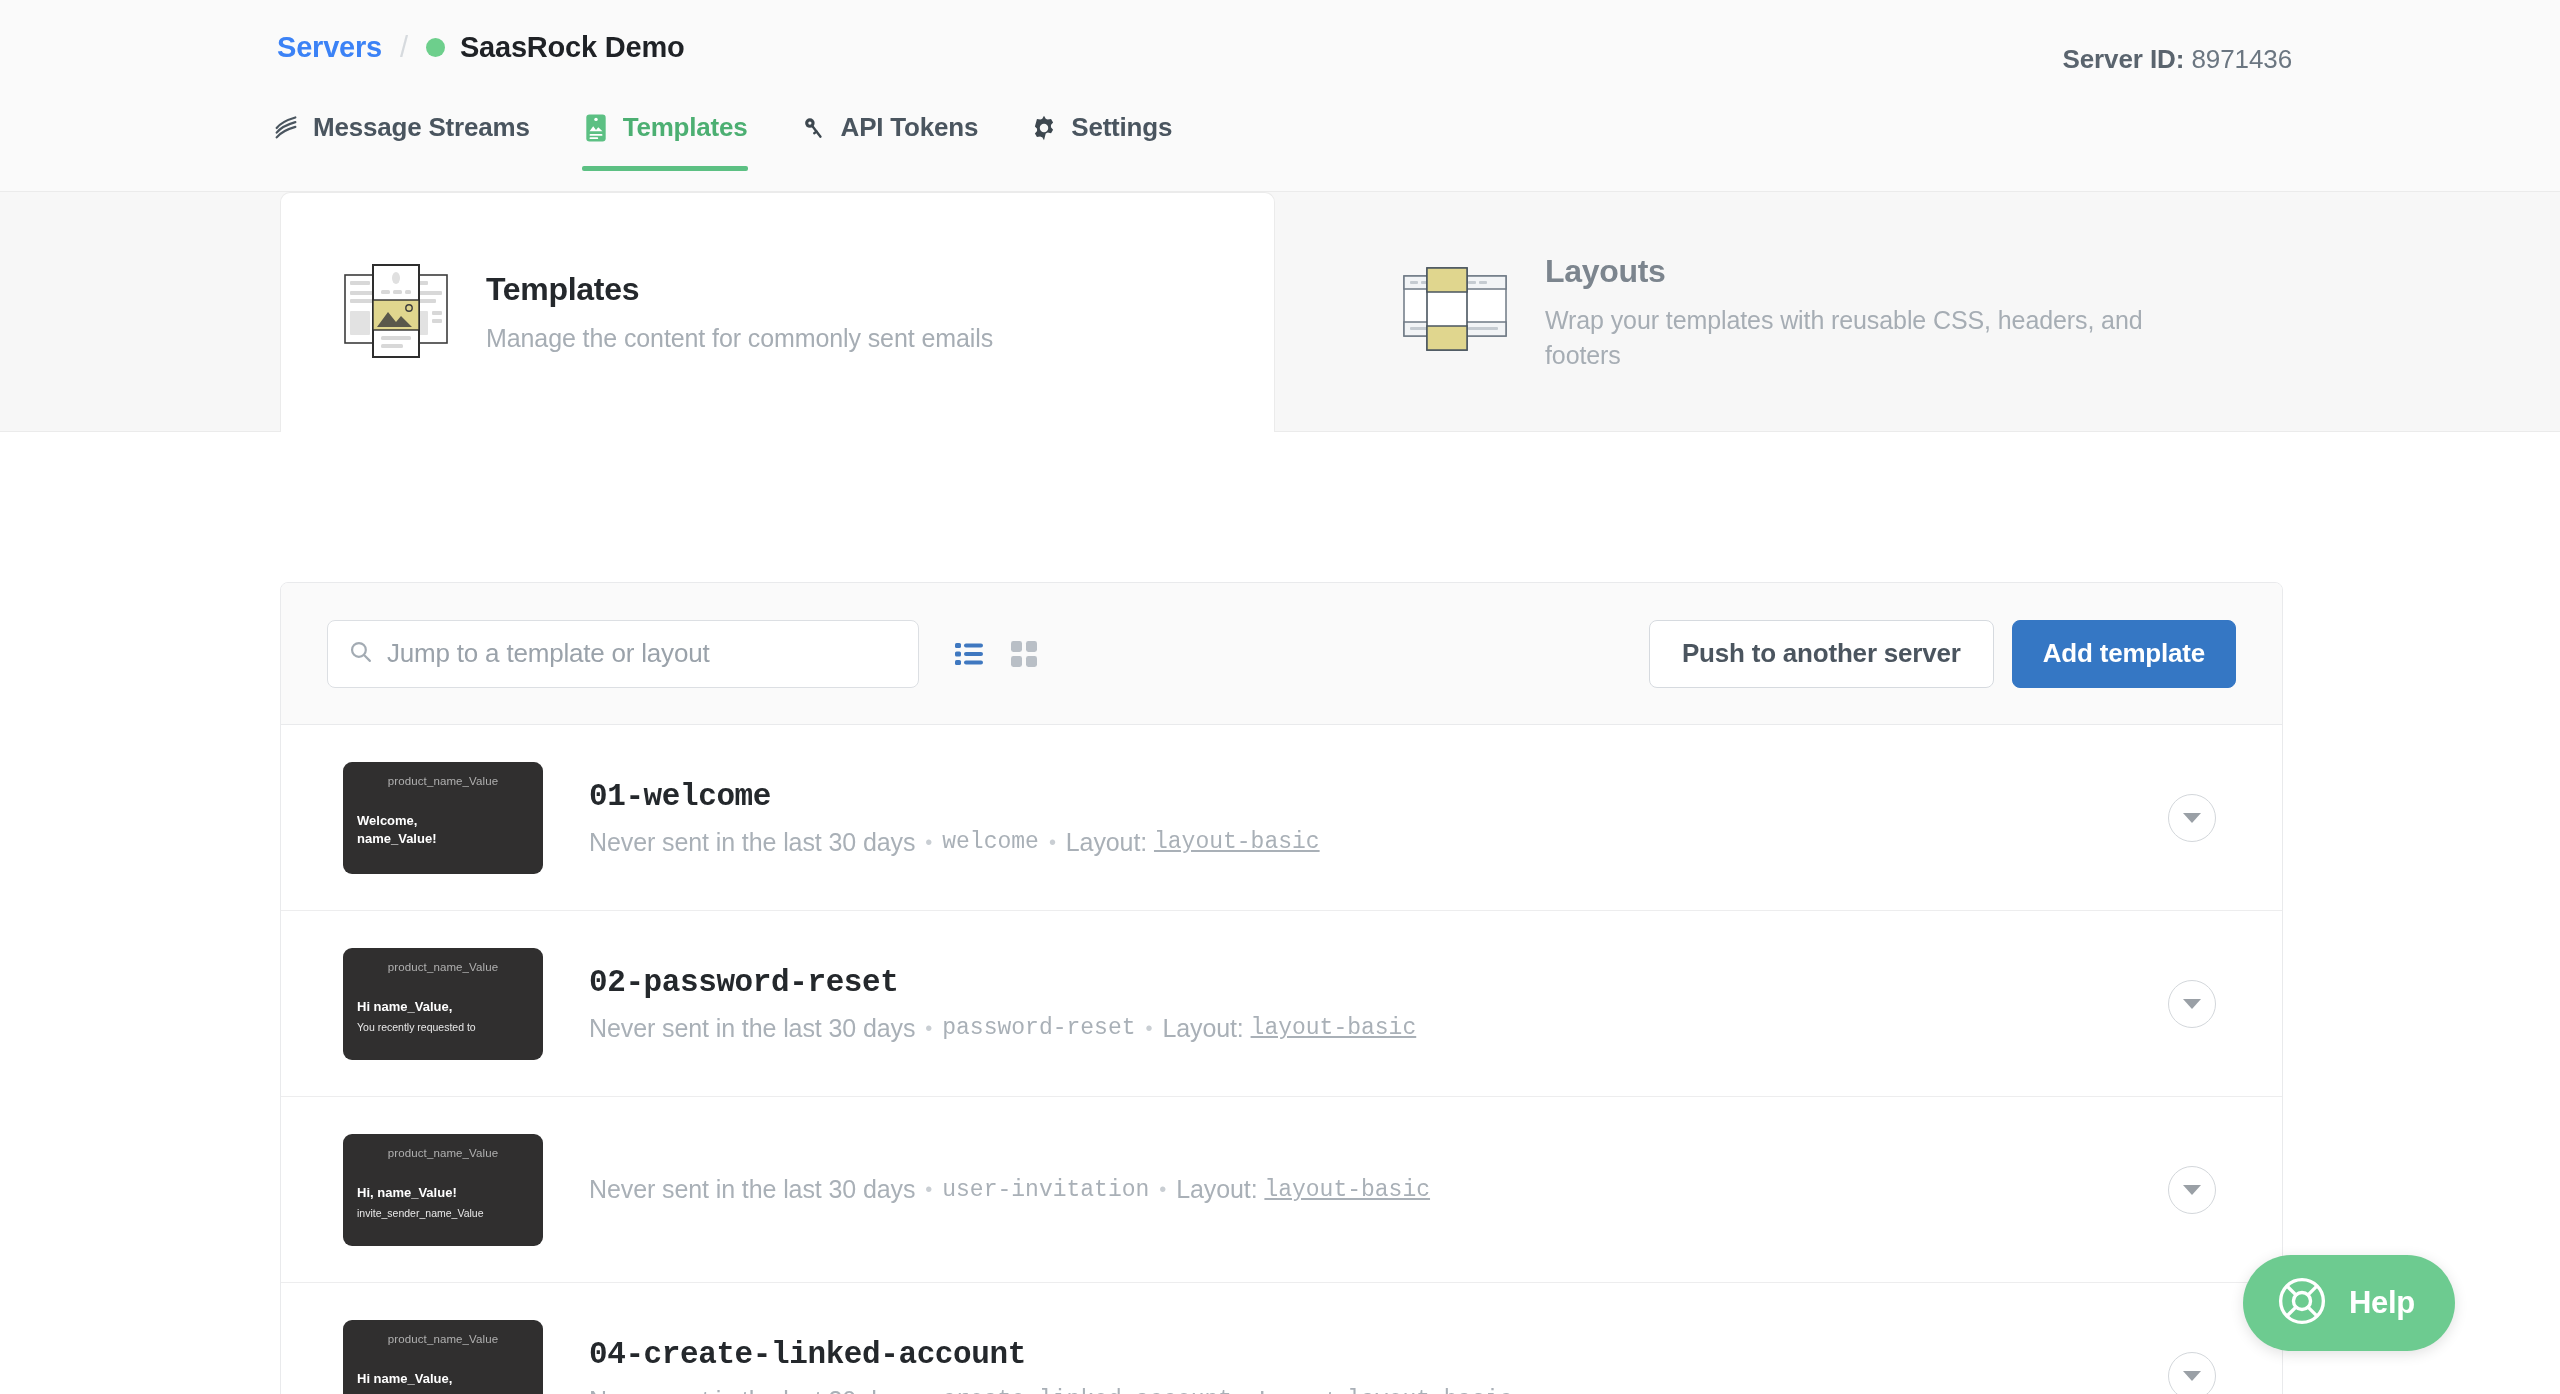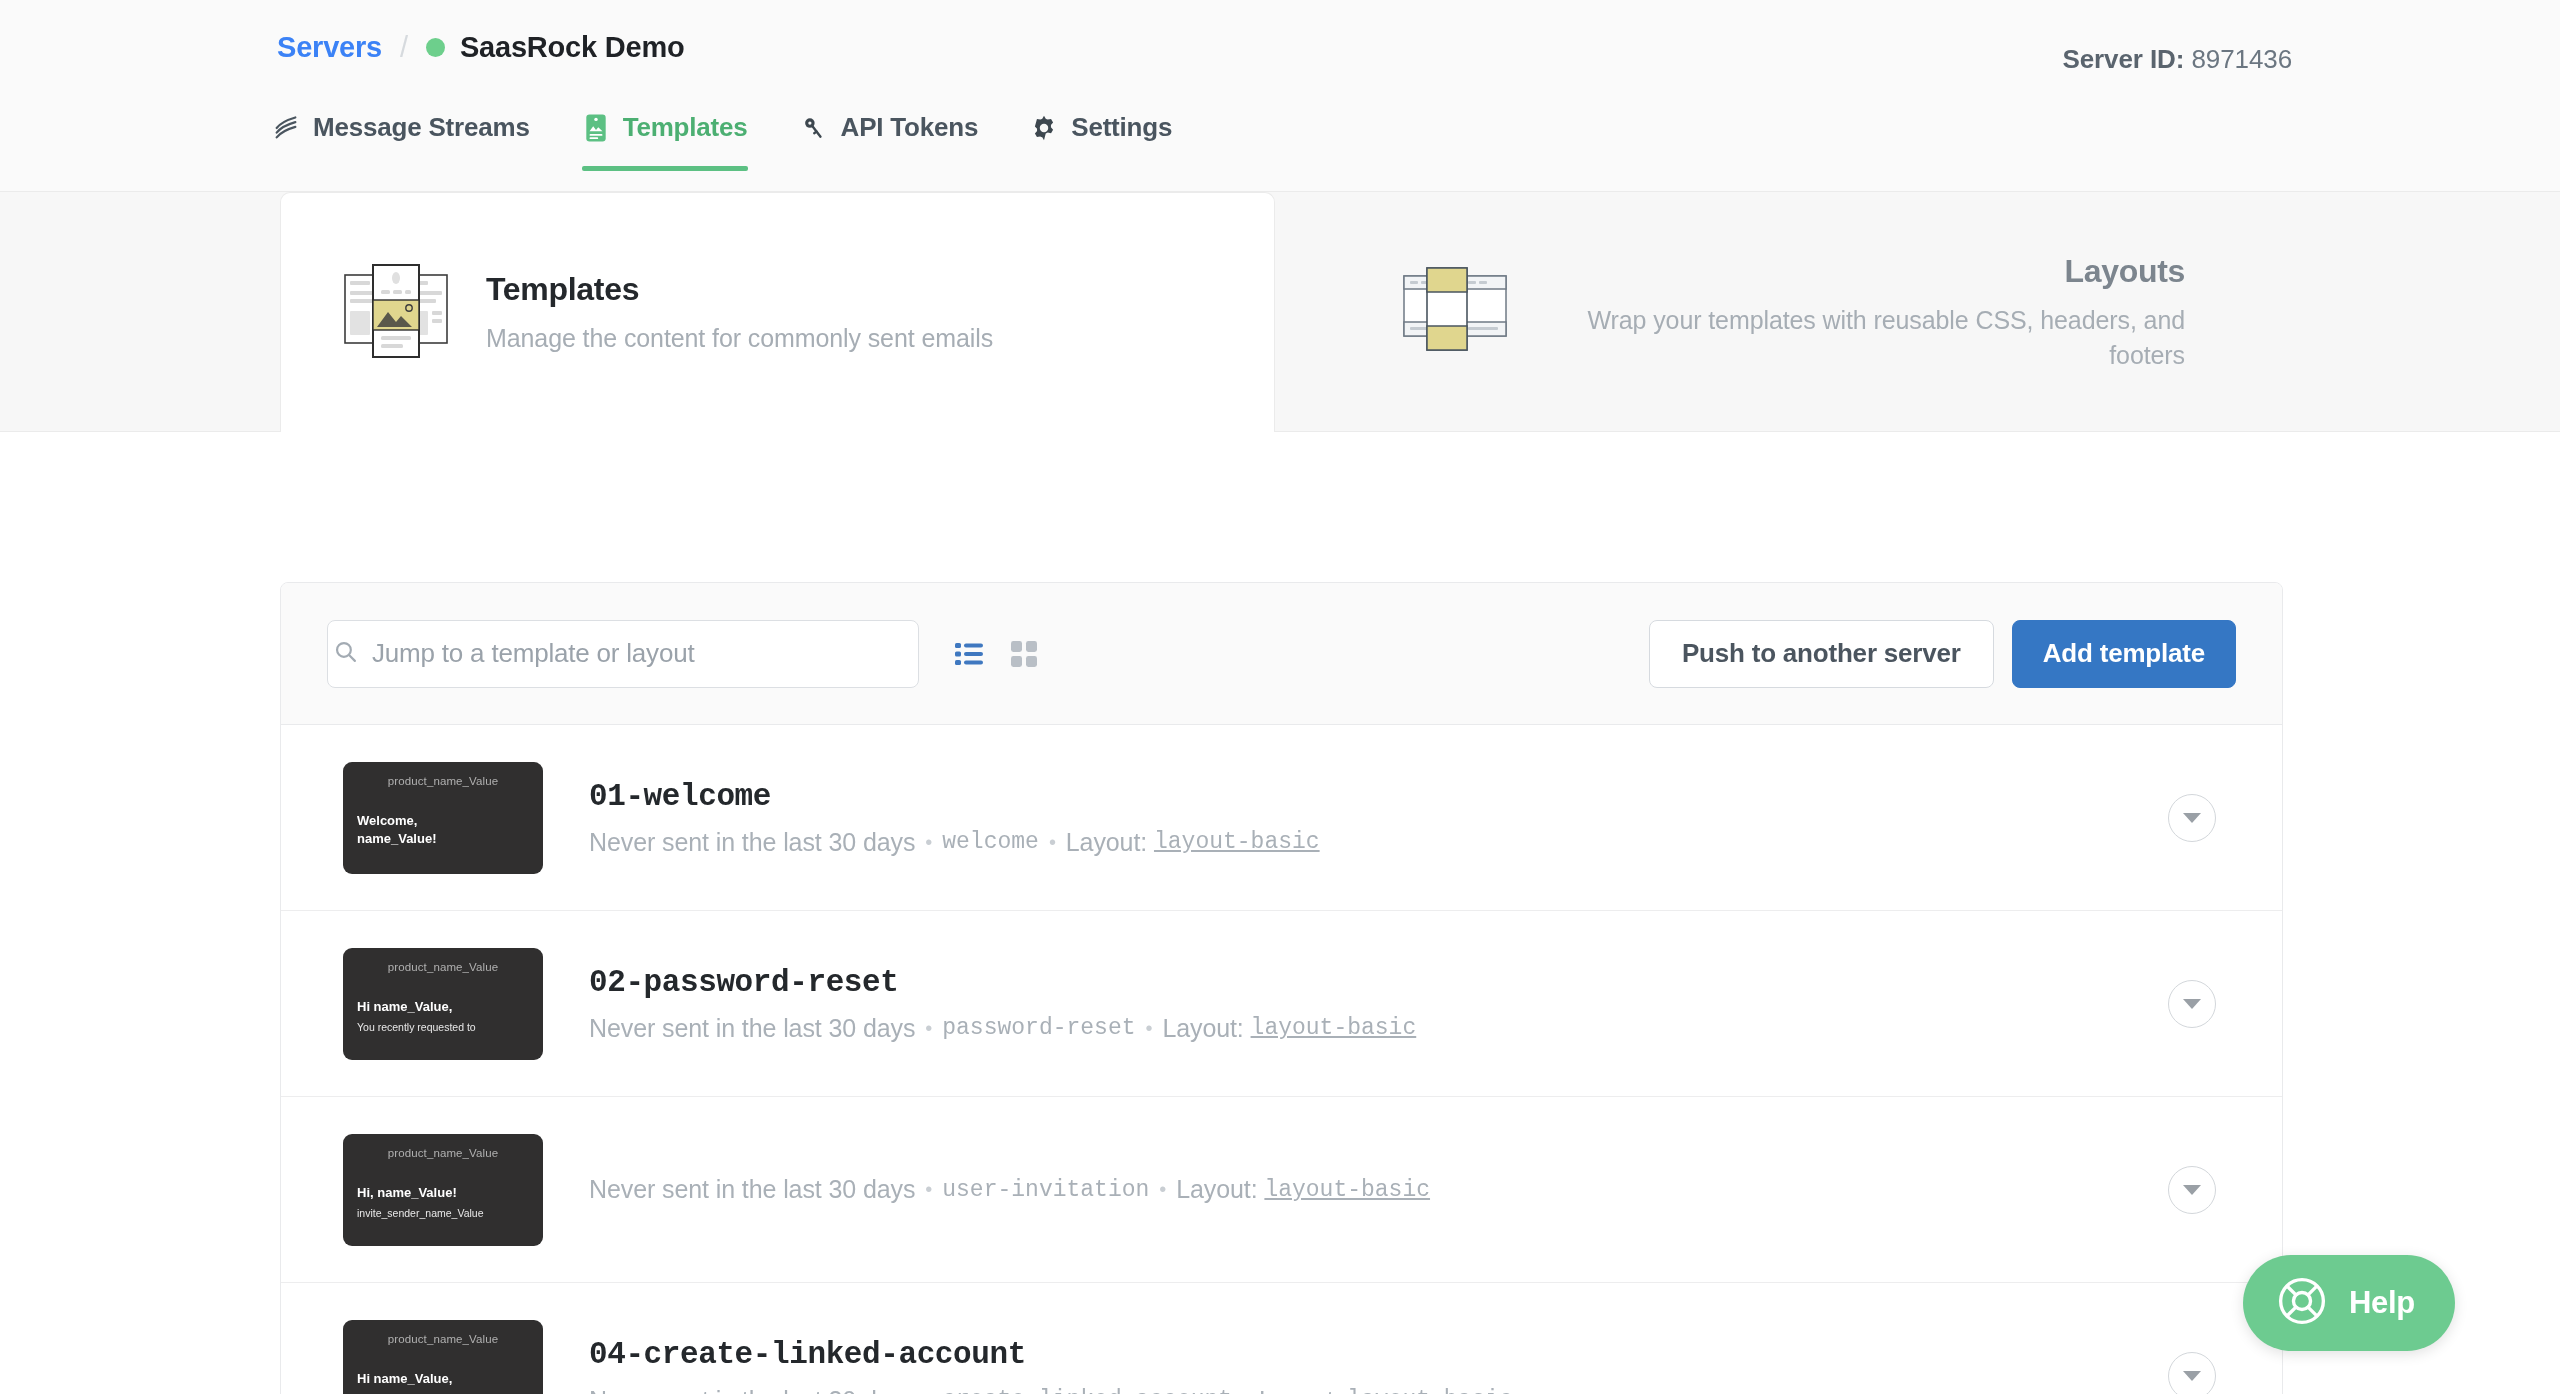--- a/index.html
+++ b/index.html
@@ -119,21 +119,20 @@
     border-radius: 10px 10px 0 0;
     border: 1px solid #ebebeb;
     border-bottom: none;
   }
   .promo-card.layouts {
     left: 1340px;
     top: 0;
     width: 995px;
     height: 240px;
     background: transparent;
-    text-align: right;
   }
   .promo-ico { flex: 0 0 auto; margin-right: 35px; }
   .promo-text { padding-top: 2px; }
   .promo-title {
     font-size: 32px;
     font-weight: 700;
     letter-spacing: -0.3px;
     margin-bottom: 13px;
   }
   .promo-card.templates .promo-title { color: #24282c; }
@@ -167,21 +166,21 @@
     position: relative;
   }
   .search-box {
     width: 592px;
     height: 68px;
     background: #ffffff;
     border: 1px solid #dcdfe3;
     border-radius: 8px;
     display: flex;
     align-items: center;
-    padding: 0 5px;
+    padding: 0 20px;
   }
   .search-box input {
     border: none;
     outline: none;
     font-size: 26px;
     color: #8b939c;
     font-family: "Liberation Sans", sans-serif;
     width: 100%;
     margin-left: 14px;
     letter-spacing: -0.2px;

